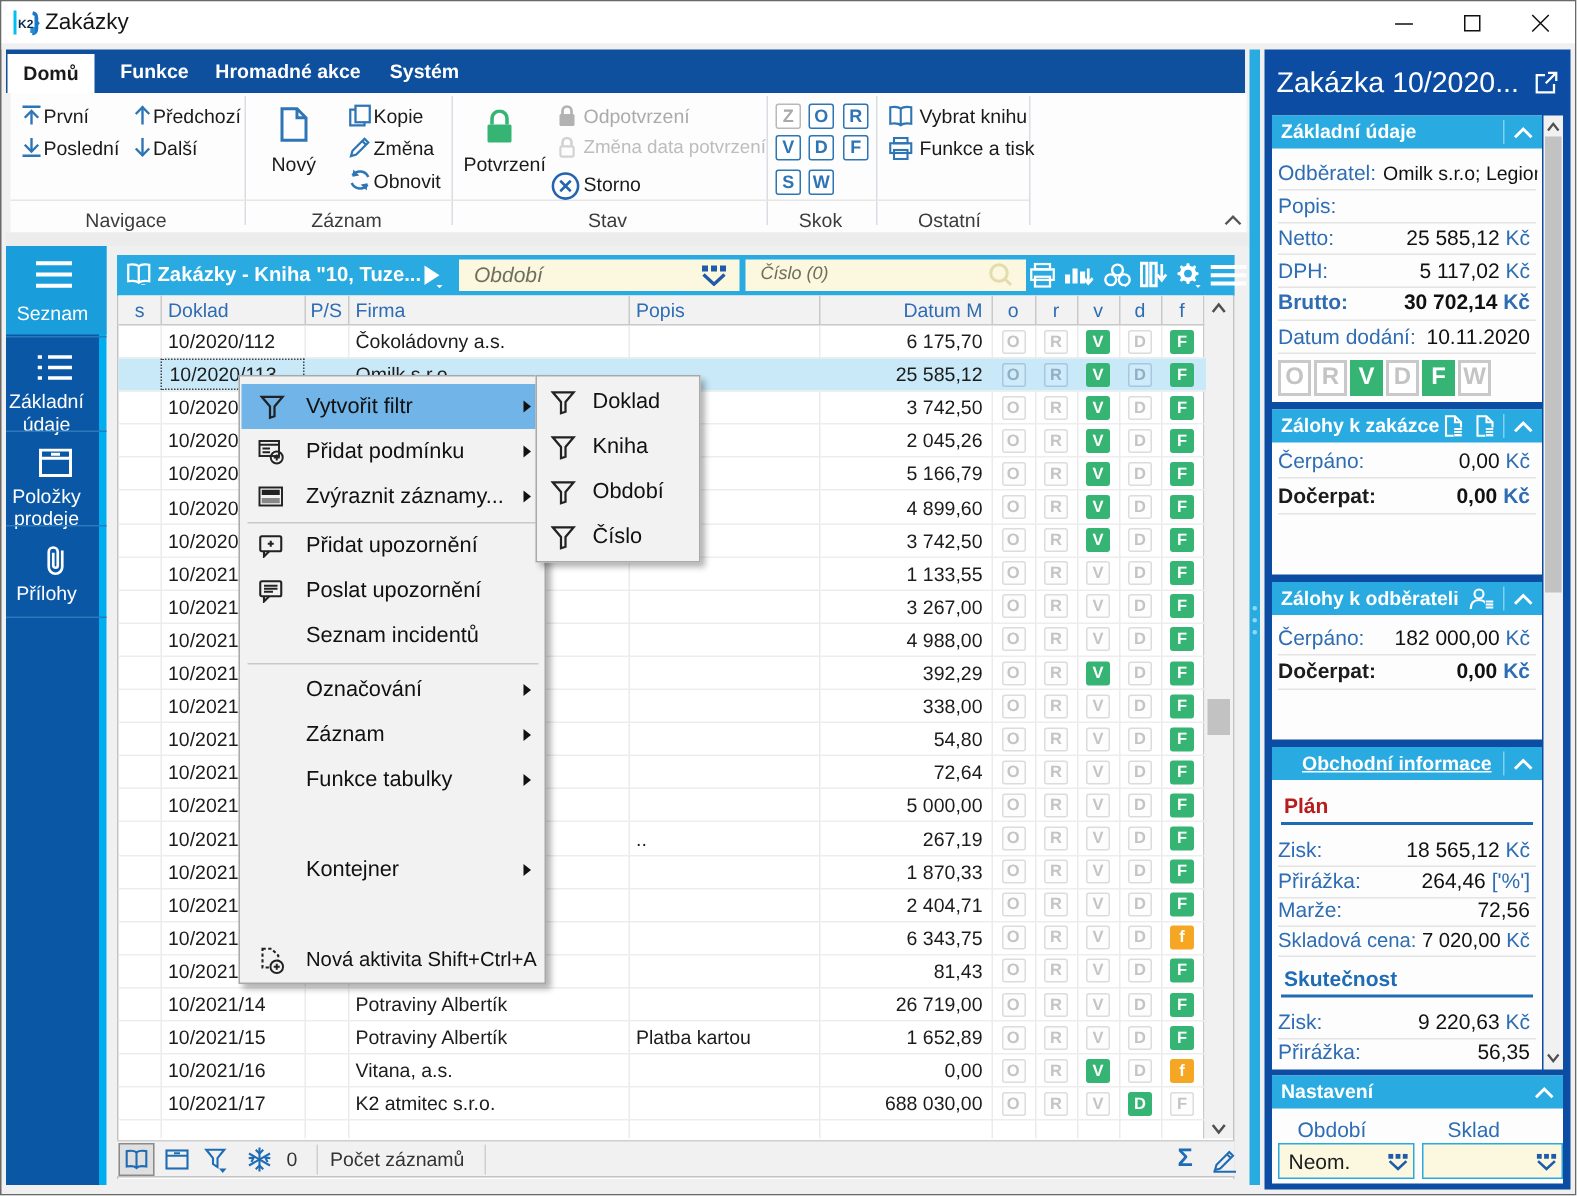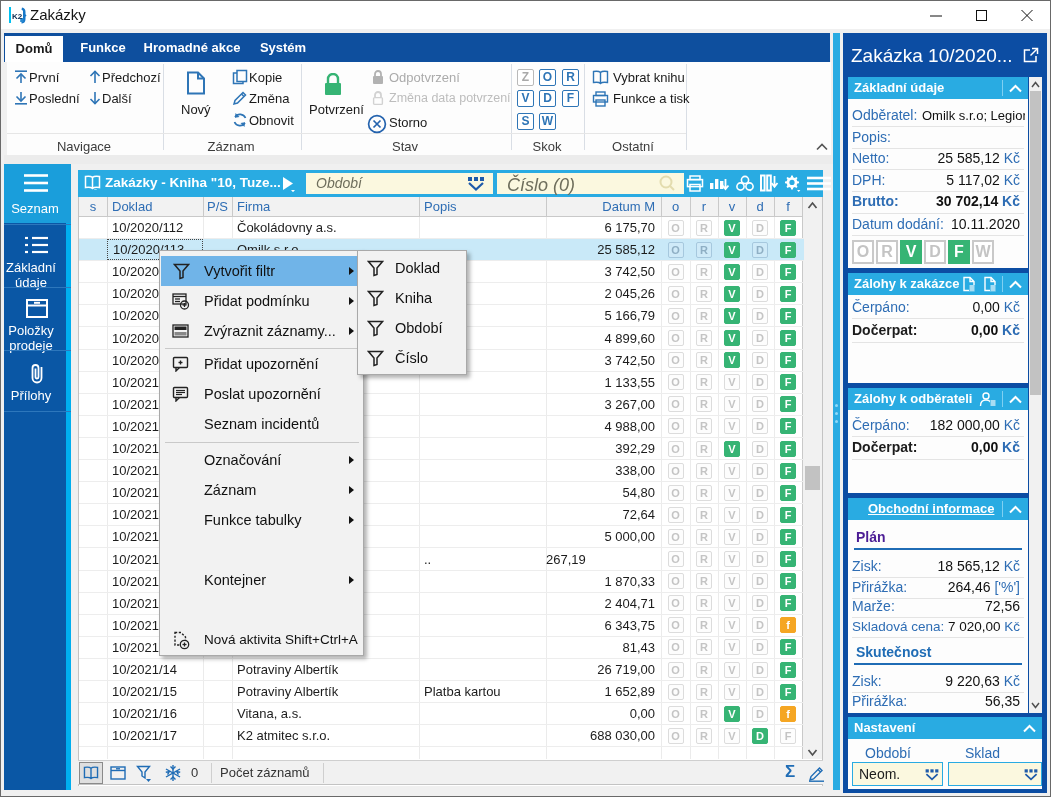--- a/index.html
+++ b/index.html
@@ -261,21 +261,21 @@
   <div class="abs" style="left:238px;top:5px;font-size:14px;font-style:italic;color:#6e6e5c;">Období</div>
   <svg class="abs" style="left:388px;top:6px;" width="20" height="15" viewBox="0 0 20 15">
       <g fill="#1f5baa">
         <rect x="2" y="1" width="4" height="4"></rect>
         <rect x="8" y="1" width="4" height="4"></rect>
         <rect x="14" y="1" width="4" height="4"></rect>
       </g>
       <path d="M3 7 L10 13.5 L17 7" fill="none" stroke="#1f5baa" stroke-width="2.2"></path>
     </svg>
   <div class="abs" style="left:419px;top:2.5px;width:187px;height:21px;background:#fbf8df;"></div>
-  <div class="abs" style="left:429px;top:5px;font-size:18px;font-style:italic;color:#6e6e5c;">Číslo (0)</div>
+  <div class="abs" style="left:429px;top:5px;font-size:12px;font-style:italic;color:#6e6e5c;">Číslo (0)</div>
   <svg class="abs" style="left:580px;top:4px;" width="18" height="18" viewBox="0 0 18 18">
       <circle cx="8" cy="8" r="5.5" fill="none" stroke="#e3dcae" stroke-width="2"></circle>
       <line x1="12" y1="12" x2="16" y2="16" stroke="#e3dcae" stroke-width="2"></line>
     </svg>
   <svg class="abs" style="left:608px;top:5px;" width="18" height="17" viewBox="0 0 18 17">
       <g fill="none" stroke="#fff" stroke-width="1.5">
         <rect x="4" y="1" width="10" height="3.6"></rect>
         <rect x="1.5" y="4.6" width="15" height="7"></rect>
         <rect x="4" y="9.5" width="10" height="6.5"></rect>
       </g>
@@ -496,21 +496,21 @@
 <div class="cell" style="left:467px;width:109px;text-align:right;">5 000,00</div>
 <div class="btn" style="left:588.5px;top:2.5px;">O</div>
 <div class="btn" style="left:617px;top:2.5px;">R</div>
 <div class="btn" style="left:645px;top:2.5px;">V</div>
 <div class="btn" style="left:673px;top:2.5px;">D</div>
 <div class="btn on" style="left:701px;top:2.5px;">F</div>
 </div>
 <div class="row" style="top:331.5px;">
 <div class="cell" style="left:28px;width:96px;padding-left:5px;box-sizing:border-box;">10/2021/9</div>
 <div class="cell" style="left:345px;width:120px;">..</div>
-<div class="cell" style="left:467px;width:109px;text-align:left;">267,19</div>
+<div class="cell" style="left:467px;width:109px;text-align:right;">267,19</div>
 <div class="btn" style="left:588.5px;top:2.5px;">O</div>
 <div class="btn" style="left:617px;top:2.5px;">R</div>
 <div class="btn" style="left:645px;top:2.5px;">V</div>
 <div class="btn" style="left:673px;top:2.5px;">D</div>
 <div class="btn on" style="left:701px;top:2.5px;">F</div>
 </div>
 <div class="row" style="top:353.6px;">
 <div class="cell" style="left:28px;width:96px;padding-left:5px;box-sizing:border-box;">10/2021/10</div>
 <div class="cell" style="left:467px;width:109px;text-align:right;">1 870,33</div>
 <div class="btn" style="left:588.5px;top:2.5px;">O</div>
@@ -734,21 +734,21 @@
   </div>
 
   <div class="section" style="top:465px;height:215px;overflow:hidden;">
     <div class="band">
       <span style="padding-left:20px;text-decoration:underline;">Obchodní informace</span>
       <div class="abs" style="left:154px;top:3px;width:1px;height:16px;background:#7fd0f2;"></div>
       <svg class="abs" style="left:160px;top:7px;" width="15" height="9" viewBox="0 0 15 9">
           <path d="M2 7.5 L7.5 2 L13 7.5" fill="none" stroke="#fff" stroke-width="2"></path>
         </svg>
     </div>
-    <div class="plabel" style="left:8px;top:31px;font-weight:700;color:#4c1d95;">Plán</div>
+    <div class="plabel" style="left:8px;top:31px;font-weight:700;color:#b91c1c;">Plán</div>
     <div class="abs" style="left:6px;top:50px;width:168px;height:2px;background:#1f6cb5;"></div>
     <div class="plabel" style="left:4px;top:60px;">Zisk:</div>
       <div class="pval" style="right:8px;top:60px;">18 565,12 <span class="kc">Kč</span></div>
     <div class="abs" style="left:4px;top:79px;width:172px;height:1px;background:#e4e4e4;"></div>
     <div class="plabel" style="left:4px;top:81px;">Přirážka:</div>
       <div class="pval" style="right:8px;top:81px;">264,46 <span class="kc">['%']</span></div>
     <div class="abs" style="left:4px;top:100px;width:172px;height:1px;background:#e4e4e4;"></div>
     <div class="plabel" style="left:4px;top:100px;">Marže:</div>
       <div class="pval" style="right:8px;top:100px;">72,56</div>
     <div class="abs" style="left:4px;top:119px;width:172px;height:1px;background:#e4e4e4;"></div>

